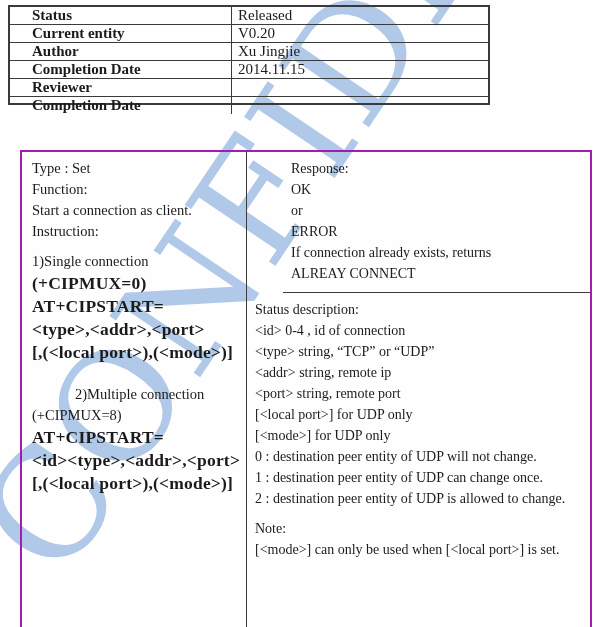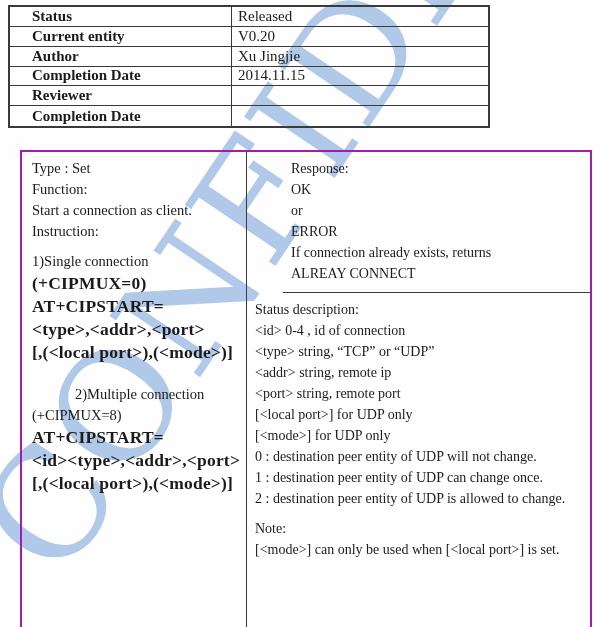--- a/index.html
+++ b/index.html
@@ -17,21 +17,21 @@
     pointer-events:none; z-index:0;
   }
   .wm-text {
     font-family:"DejaVu Serif", serif;
     font-size:150px; font-weight:normal; white-space:nowrap;
     color:#97b8e2; opacity:0.75; letter-spacing:2px;
   }
   .content { position:relative; z-index:1; }
   
   .meta-table {
-    position:absolute; left:8px; top:5px; width:482px; height:123px;
+    position:absolute; left:8px; top:5px; width:482px; height:100px;
     border:2px solid #3a3a3a; box-sizing:border-box;
     display:grid; grid-template-rows:repeat(6, 1fr);
     background:transparent;
   }
   .m-row { display:grid; grid-template-columns:222px 1fr; border-bottom:1px solid #3a3a3a; }
   .m-row:last-child { border-bottom:none; }
   .m-label {
     border-right:1px solid #3a3a3a; padding-left:22px;
     font-weight:bold; font-size:15px; display:flex; align-items:center;
   }

